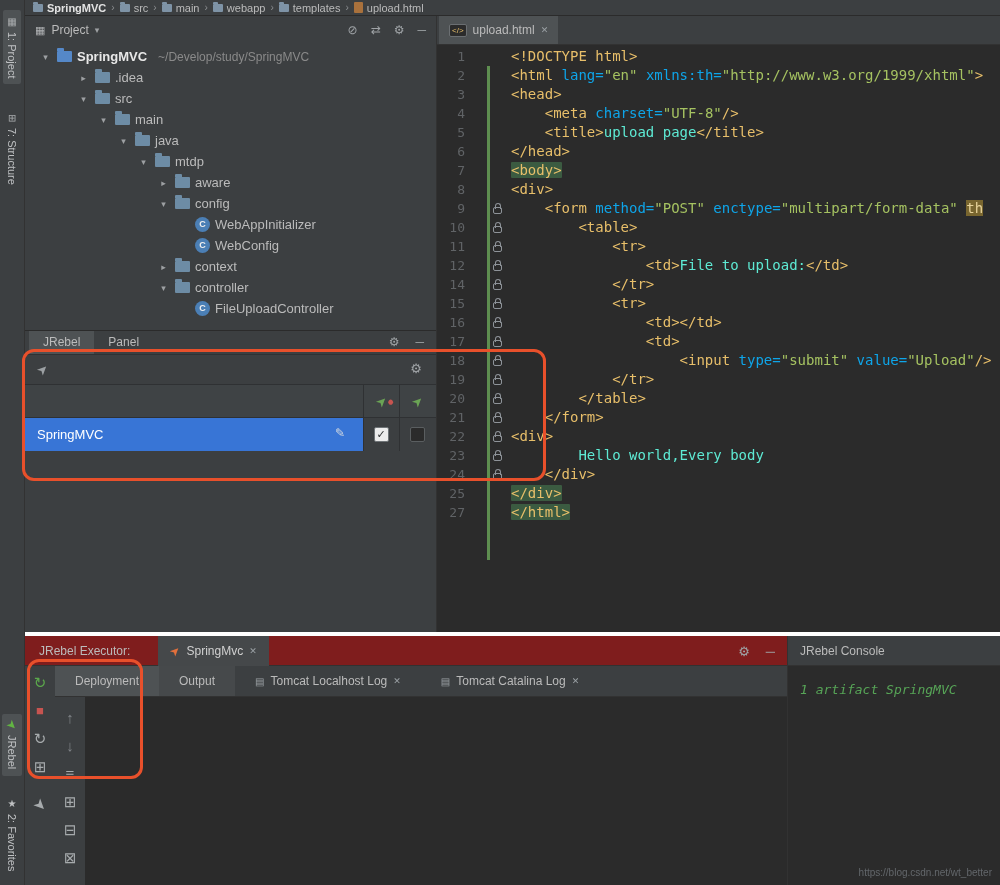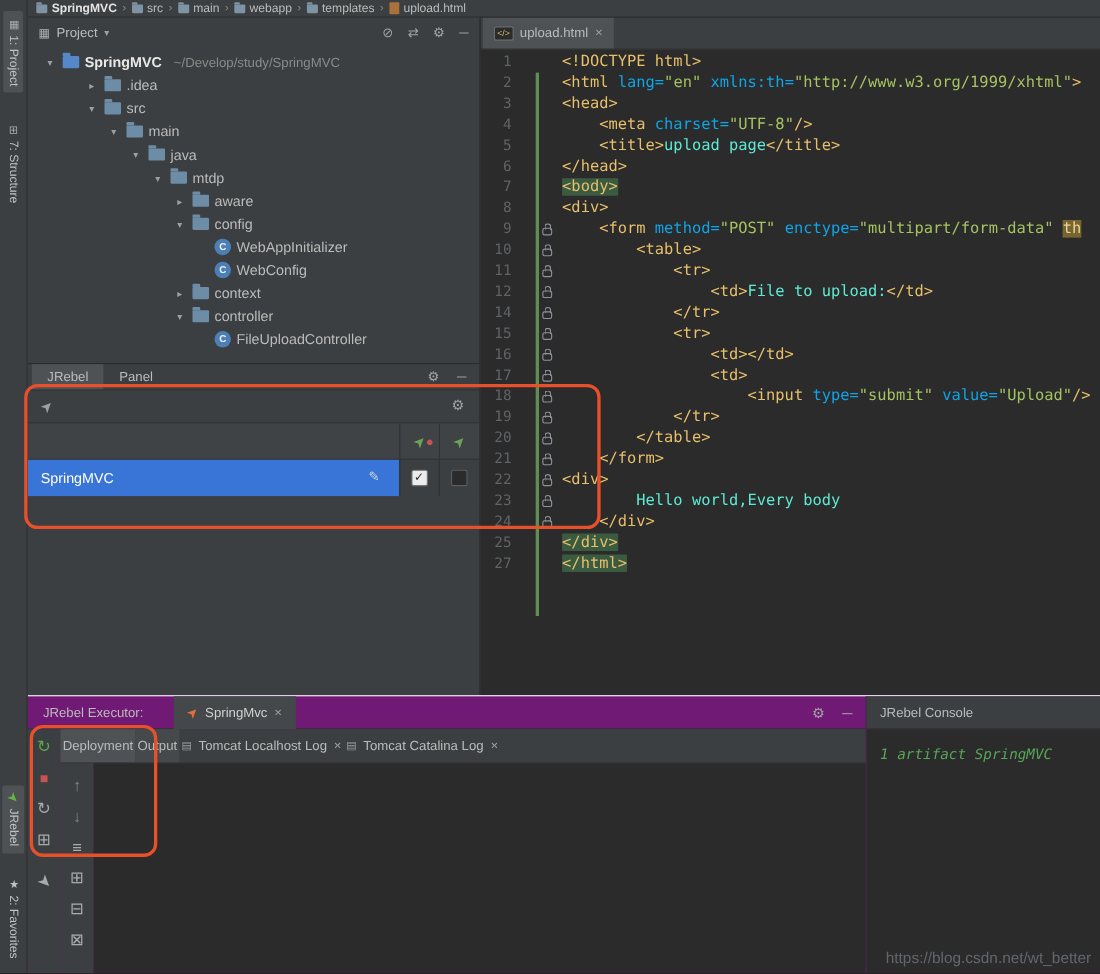--- a/index.html
+++ b/index.html
@@ -82,54 +82,54 @@
   .lock::before{content:"";position:absolute;left:1px;top:-5px;width:4px;height:5px;border:1px solid #8E9399;border-bottom:none;border-radius:3px 3px 0 0}
   .codeseg{white-space:pre}
   .c-tag{color:#E8BF6A}
   .c-attr{color:#0ea5e9}
   .c-val{color:#A5C261}
   .c-text{color:#5eead4}
   .c-hl{background:#79662F;color:#E8D39A}
   .mark{background:#3B5B41;border-radius:1px}
 
   
-  .bottom{position:absolute;left:25px;top:632px;right:0;bottom:0;background:#701a75;border-top:1px solid #ffffff}
+  .bottom{position:absolute;left:25px;top:632px;right:0;bottom:0;background:#7f1d1d;border-top:4px solid #ffffff}
   .bl{position:absolute;left:0;top:0;width:762px;height:100%}
   .bl-header{height:30px;border-bottom:1px solid #323232;display:flex;align-items:center;position:relative}
   .bl-label{margin-left:14px;font-size:12px;color:#BBBBBB}
   .run-tab{margin-left:28px;height:30px;display:flex;align-items:center;gap:6px;padding:0 12px;font-size:12px;color:#D0D0D0;background:#45484A}
   .run-ic{color:#E2703C;font-size:12px;transform:rotate(-45deg)}
   .tab-close{font-size:9px;color:#9AA0A4}
   .blh-right{position:absolute;right:12px;top:0;height:30px;display:flex;align-items:center;gap:16px;color:#9FA3A6;font-size:13px}
   .colA{position:absolute;left:0;top:30px;width:30px;bottom:0;background:#3C3F41;display:flex;flex-direction:column;align-items:center;padding-top:8px}
   .colB{position:absolute;left:30px;top:61px;width:30px;bottom:0;background:#3C3F41;display:flex;flex-direction:column;align-items:center;padding-top:12px}
   .cicon{font-size:15px;margin-bottom:10px;color:#A7ABAD;line-height:18px}
   .cicon.green{color:#5BA74B}
   .cicon.red{color:#C75450;font-size:13px}
   .cicon.dim{color:#808488}
   .cicon.rot{transform:rotate(45deg);margin-top:10px}
   .bl-tabs{position:absolute;left:30px;top:30px;right:0;height:31px;background:#3C3F41;border-bottom:1px solid #323232;display:flex;align-items:stretch}
-  .btab{display:flex;align-items:center;gap:6px;padding:0 2px;font-size:12px;color:#BBBBBB}
+  .btab{display:flex;align-items:center;gap:6px;padding:0 20px;font-size:12px;color:#BBBBBB}
   .btab.sel{background:#4E5254}
   .btab.sel2{background:#46494B}
   .btab .doc{font-size:10px;color:#9AA0A4}
   .btab .x{font-size:9px;color:#9AA0A4}
   .bl-content{position:absolute;left:60px;top:61px;right:0;bottom:0;background:#2B2B2B}
   .br{position:absolute;left:762px;top:0;right:0;bottom:0;border-left:1px solid #323232}
   .br-header{height:30px;background:#3C3F41;border-bottom:1px solid #323232;line-height:30px;padding-left:12px;font-size:12px;color:#BBBBBB}
   .br-content{position:absolute;top:30px;left:0;right:0;bottom:0;background:#2B2B2B;font-family:"DejaVu Sans Mono",monospace;font-size:13px;padding:10px 0 0 12px;overflow:hidden}
   .cline{white-space:nowrap;line-height:28px}
   .cline.green-italic{color:#57A557;font-style:italic}
   .cline.plain{color:#C8C8C8}
 
   
   .ann{position:absolute;border:3px solid #E8502B;border-radius:12px;z-index:50;pointer-events:none}
   .ann1{left:22px;top:349px;width:524px;height:132px}
   .ann2{left:27px;top:659px;width:116px;height:120px}
-  .watermark{position:absolute;right:8px;bottom:7px;font-size:14px;color:#63676B;z-index:60}
+  .watermark{position:absolute;right:8px;bottom:7px;font-size:10px;color:#63676B;z-index:60}
 </style>
 </head>
 <body>
 
 <div class="stage">
 
   <div class="stripe">
     <div class="stripe-top">
         <div class="sbtn sel">
           <span class="sicon">▦</span>

